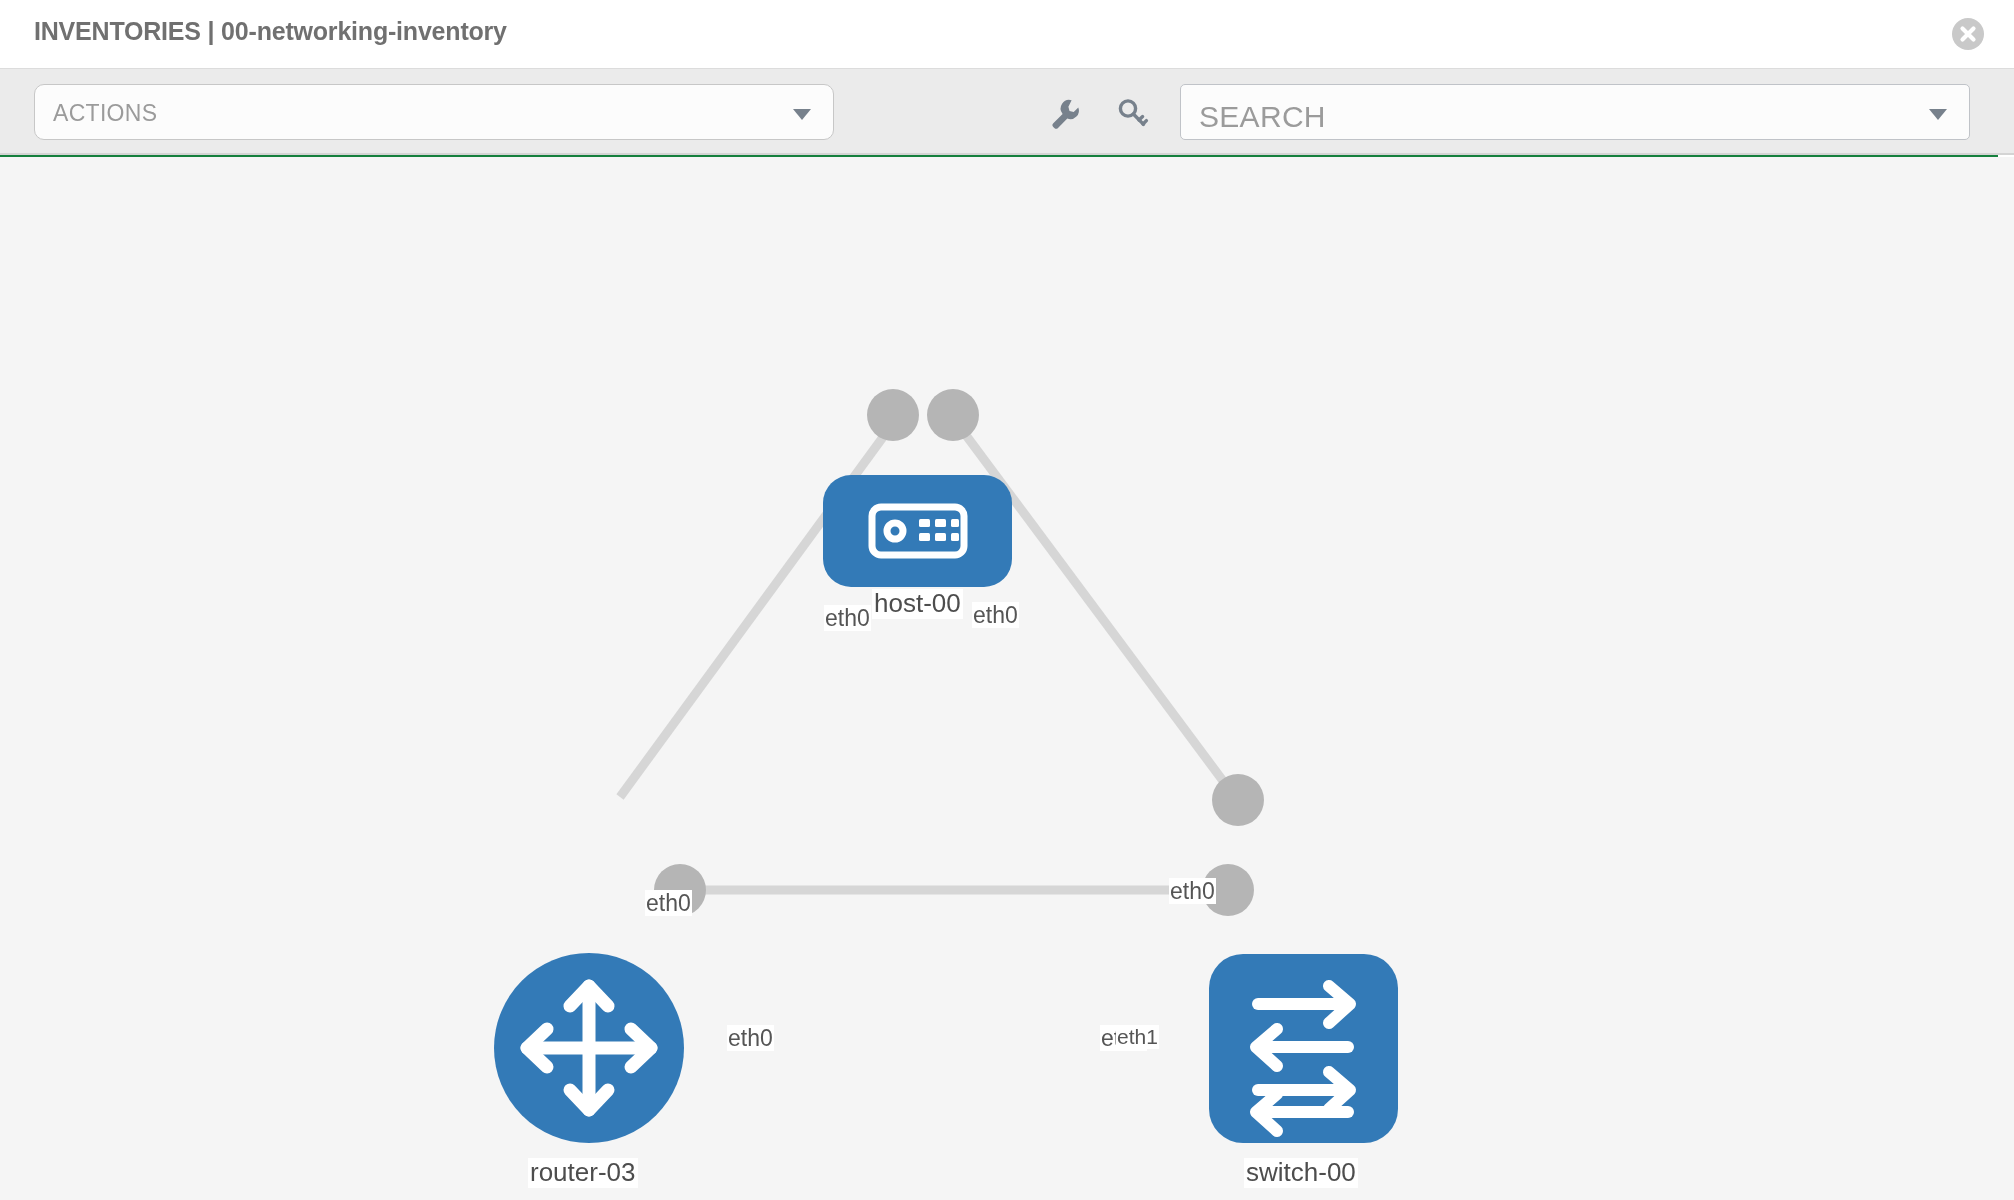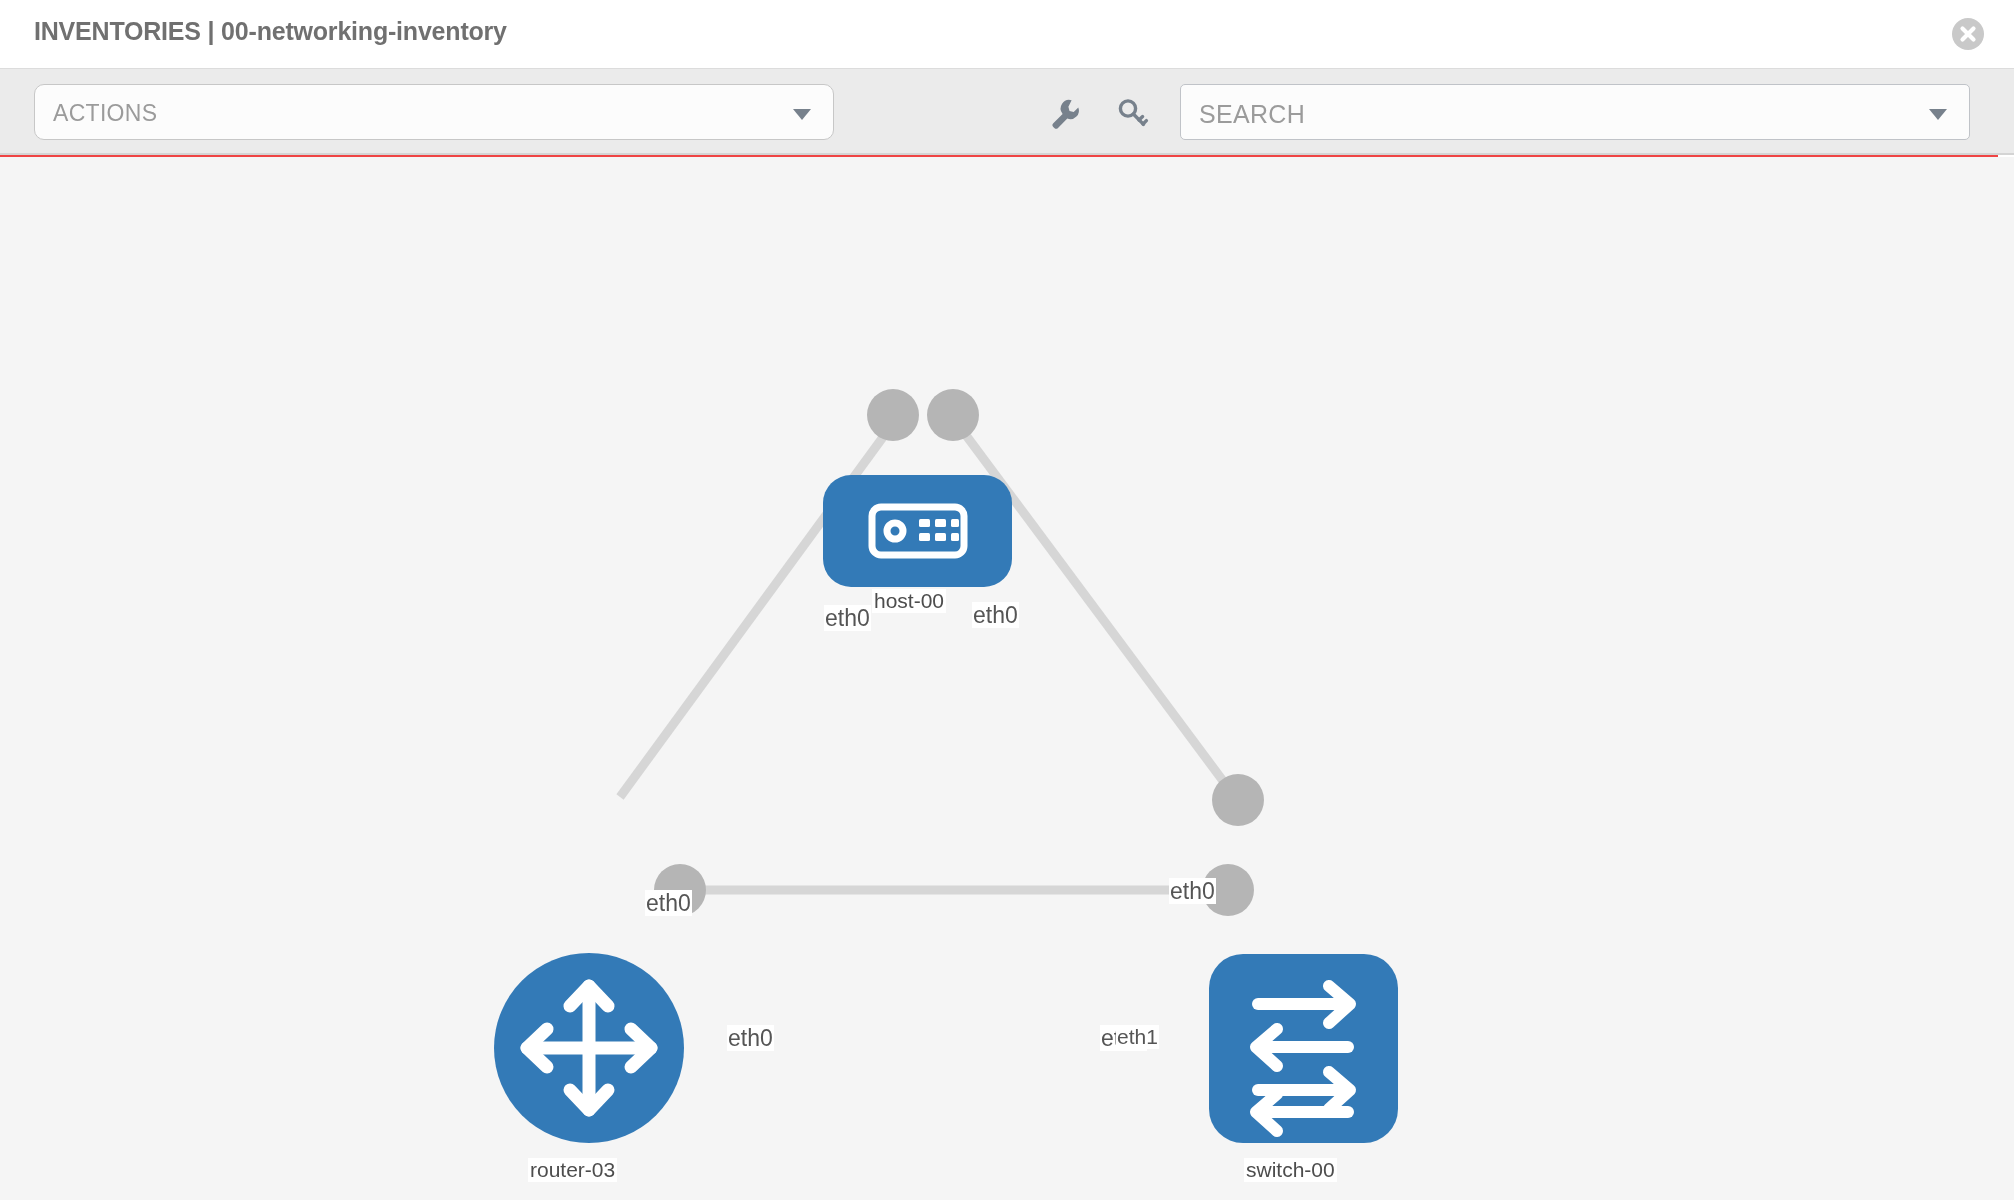--- a/index.html
+++ b/index.html
@@ -12,21 +12,21 @@
     height: 1200px;
     overflow: hidden;
     font-family: "Liberation Sans", sans-serif;
     -webkit-font-smoothing: antialiased;
   }
 
   #app {
     position: relative;
     width: 1998px;
     height: 1200px;
-    background: #ef4444;
+    background: #15803d;
     text-align: right;
   }
 
   
   .header {
     position: absolute;
     left: 0; top: 0;
     width: 2014px;
     height: 68px;
     background: #ffffff;
@@ -114,21 +114,21 @@
     background: #fcfcfc;
     border: 1px solid #c0c3c8;
     border-radius: 5px;
     box-sizing: border-box;
     cursor: text;
   }
   .search-box .placeholder {
     position: absolute;
     left: 18px;
     top: 15px;
-    font-size: 25px;
+    font-size: 30px;
     color: #9b9b9b;
     letter-spacing: 0.3px;
   }
 
   
   .canvas {
     position: absolute;
     left: 0; top: 157px;
     width: 2014px;
     height: 1043px;
@@ -148,21 +148,21 @@
     color: #555555;
     font-family: "Liberation Sans", sans-serif;
     white-space: nowrap;
     padding: 0 1px;
     line-height: 1.15;
   }
   .node-label {
     position: absolute;
     background: #ffffff;
     color: #4d4d4d;
-    font-size: 21px;
+    font-size: 26px;
     white-space: nowrap;
     padding: 0 2px;
     line-height: 1.15;
   }
 </style>
 </head>
 <body>
 
 <div id="app">
 

